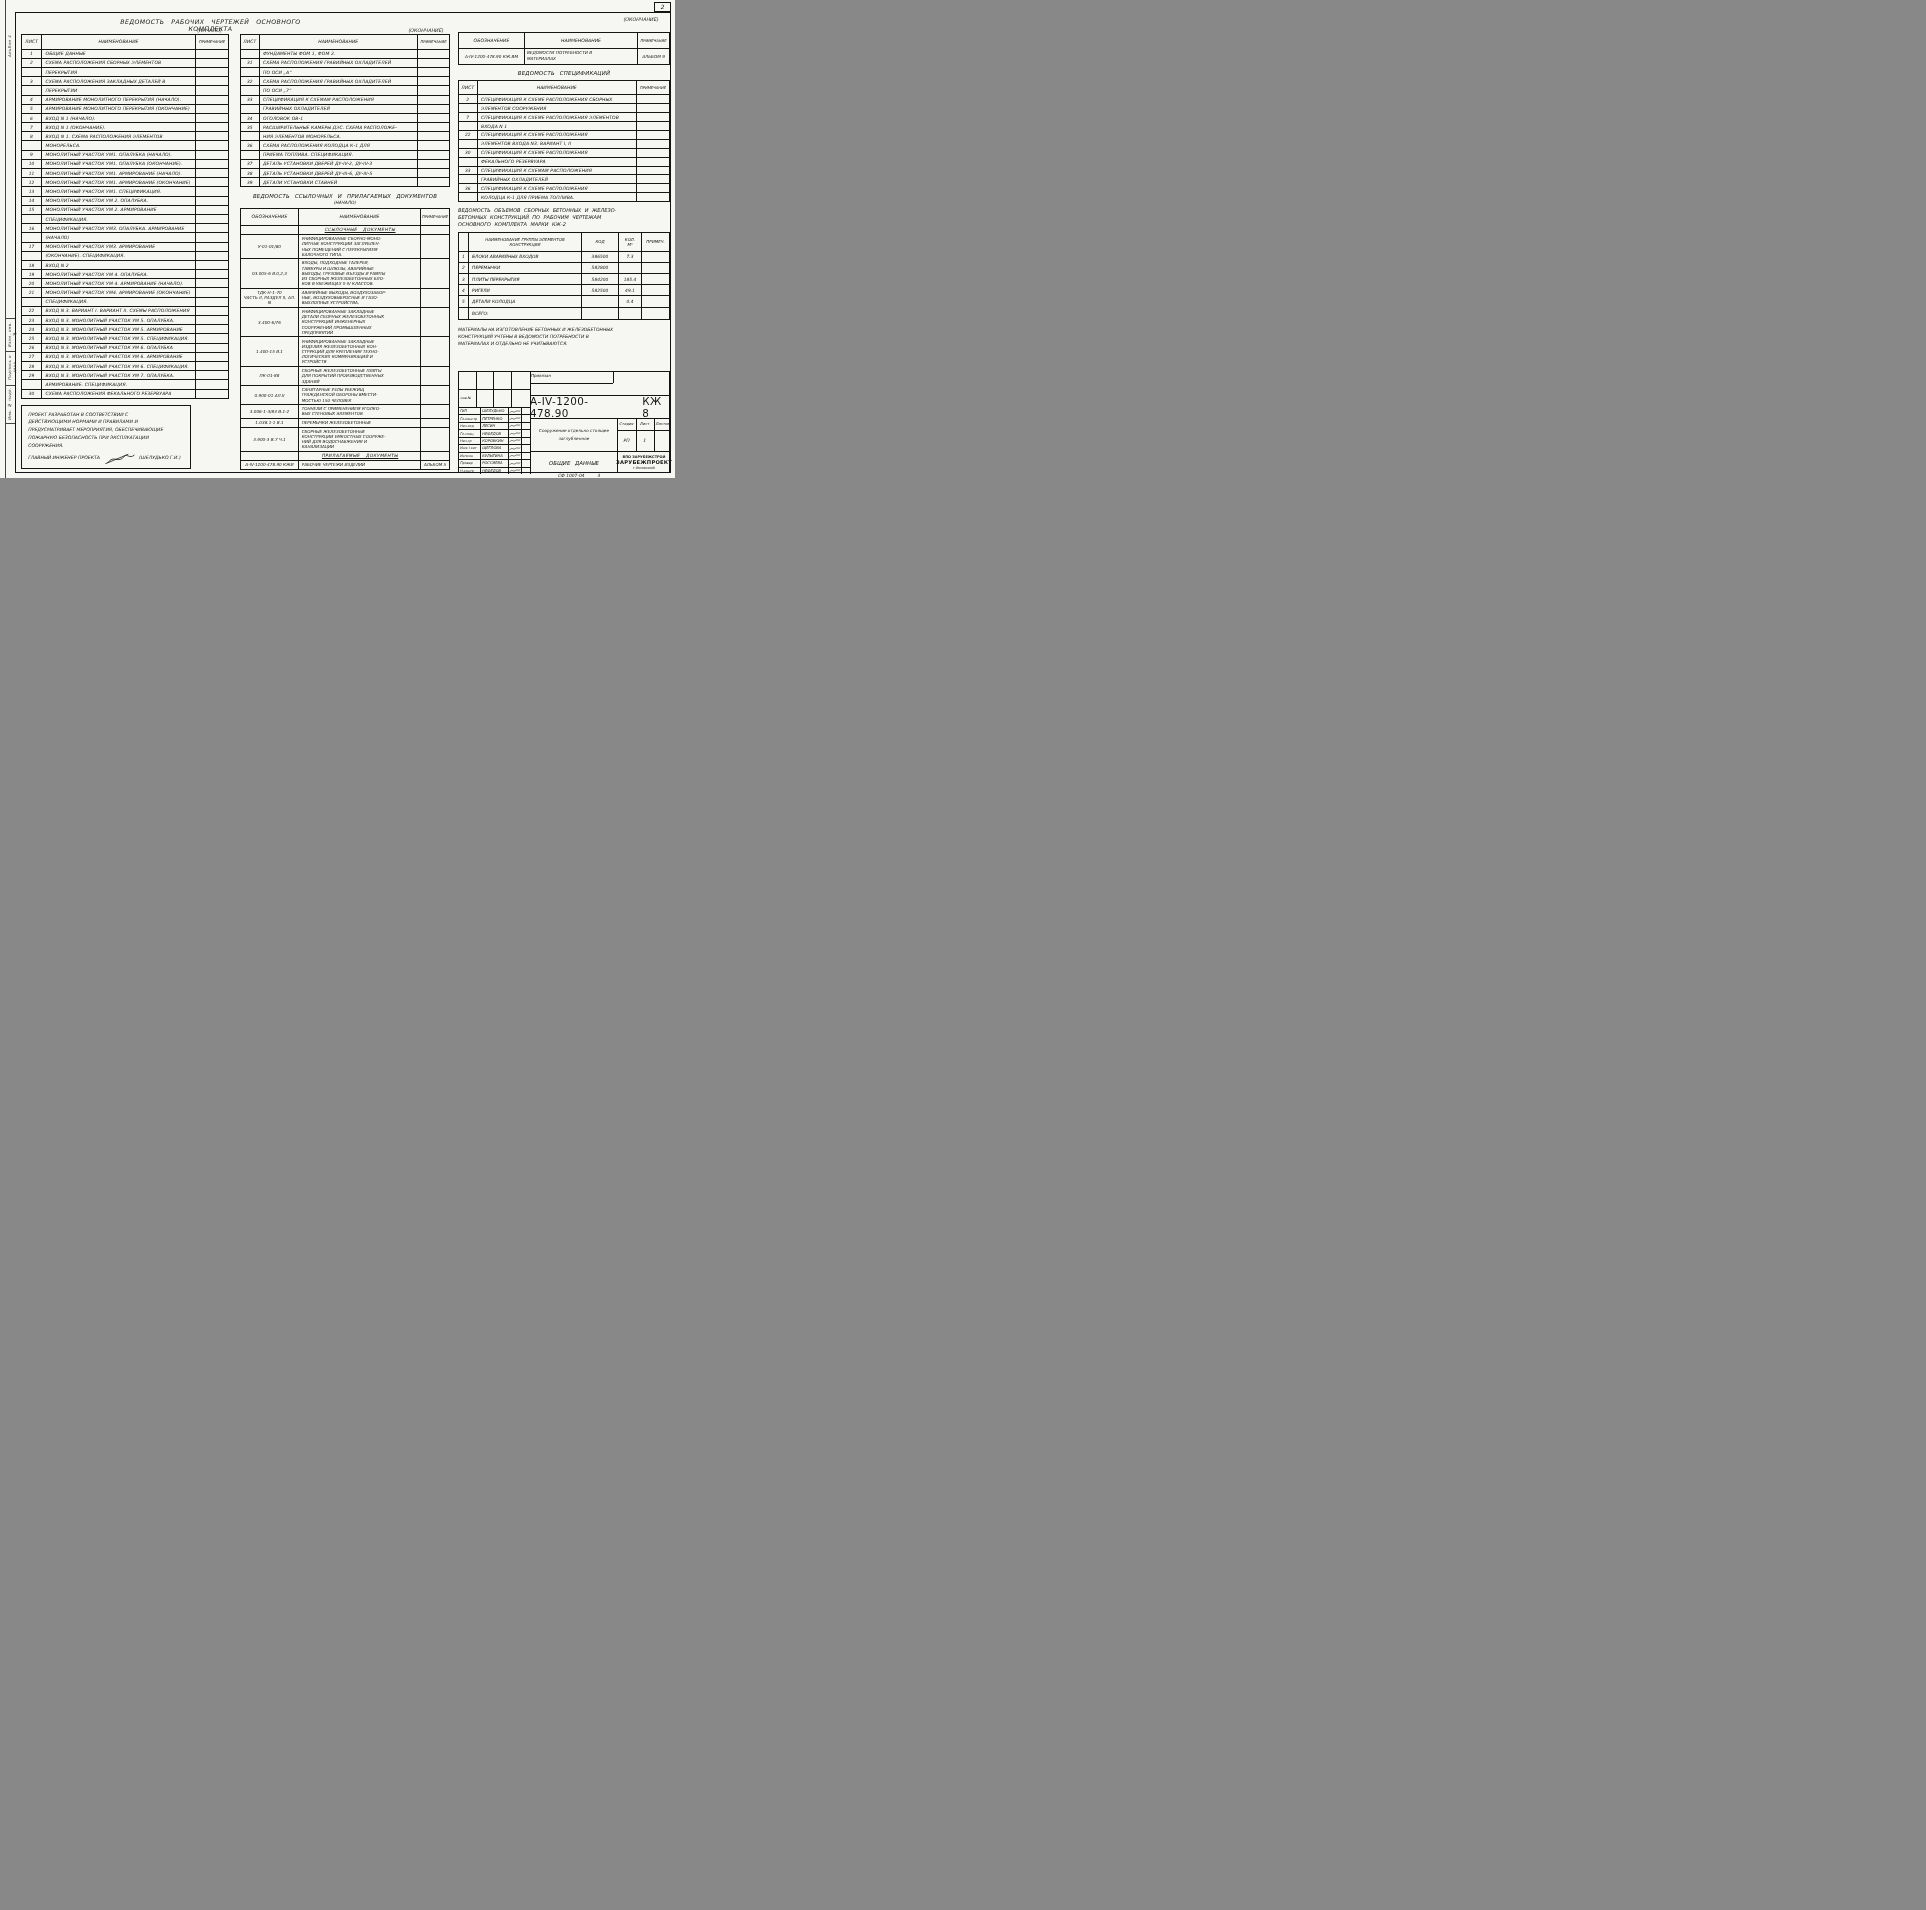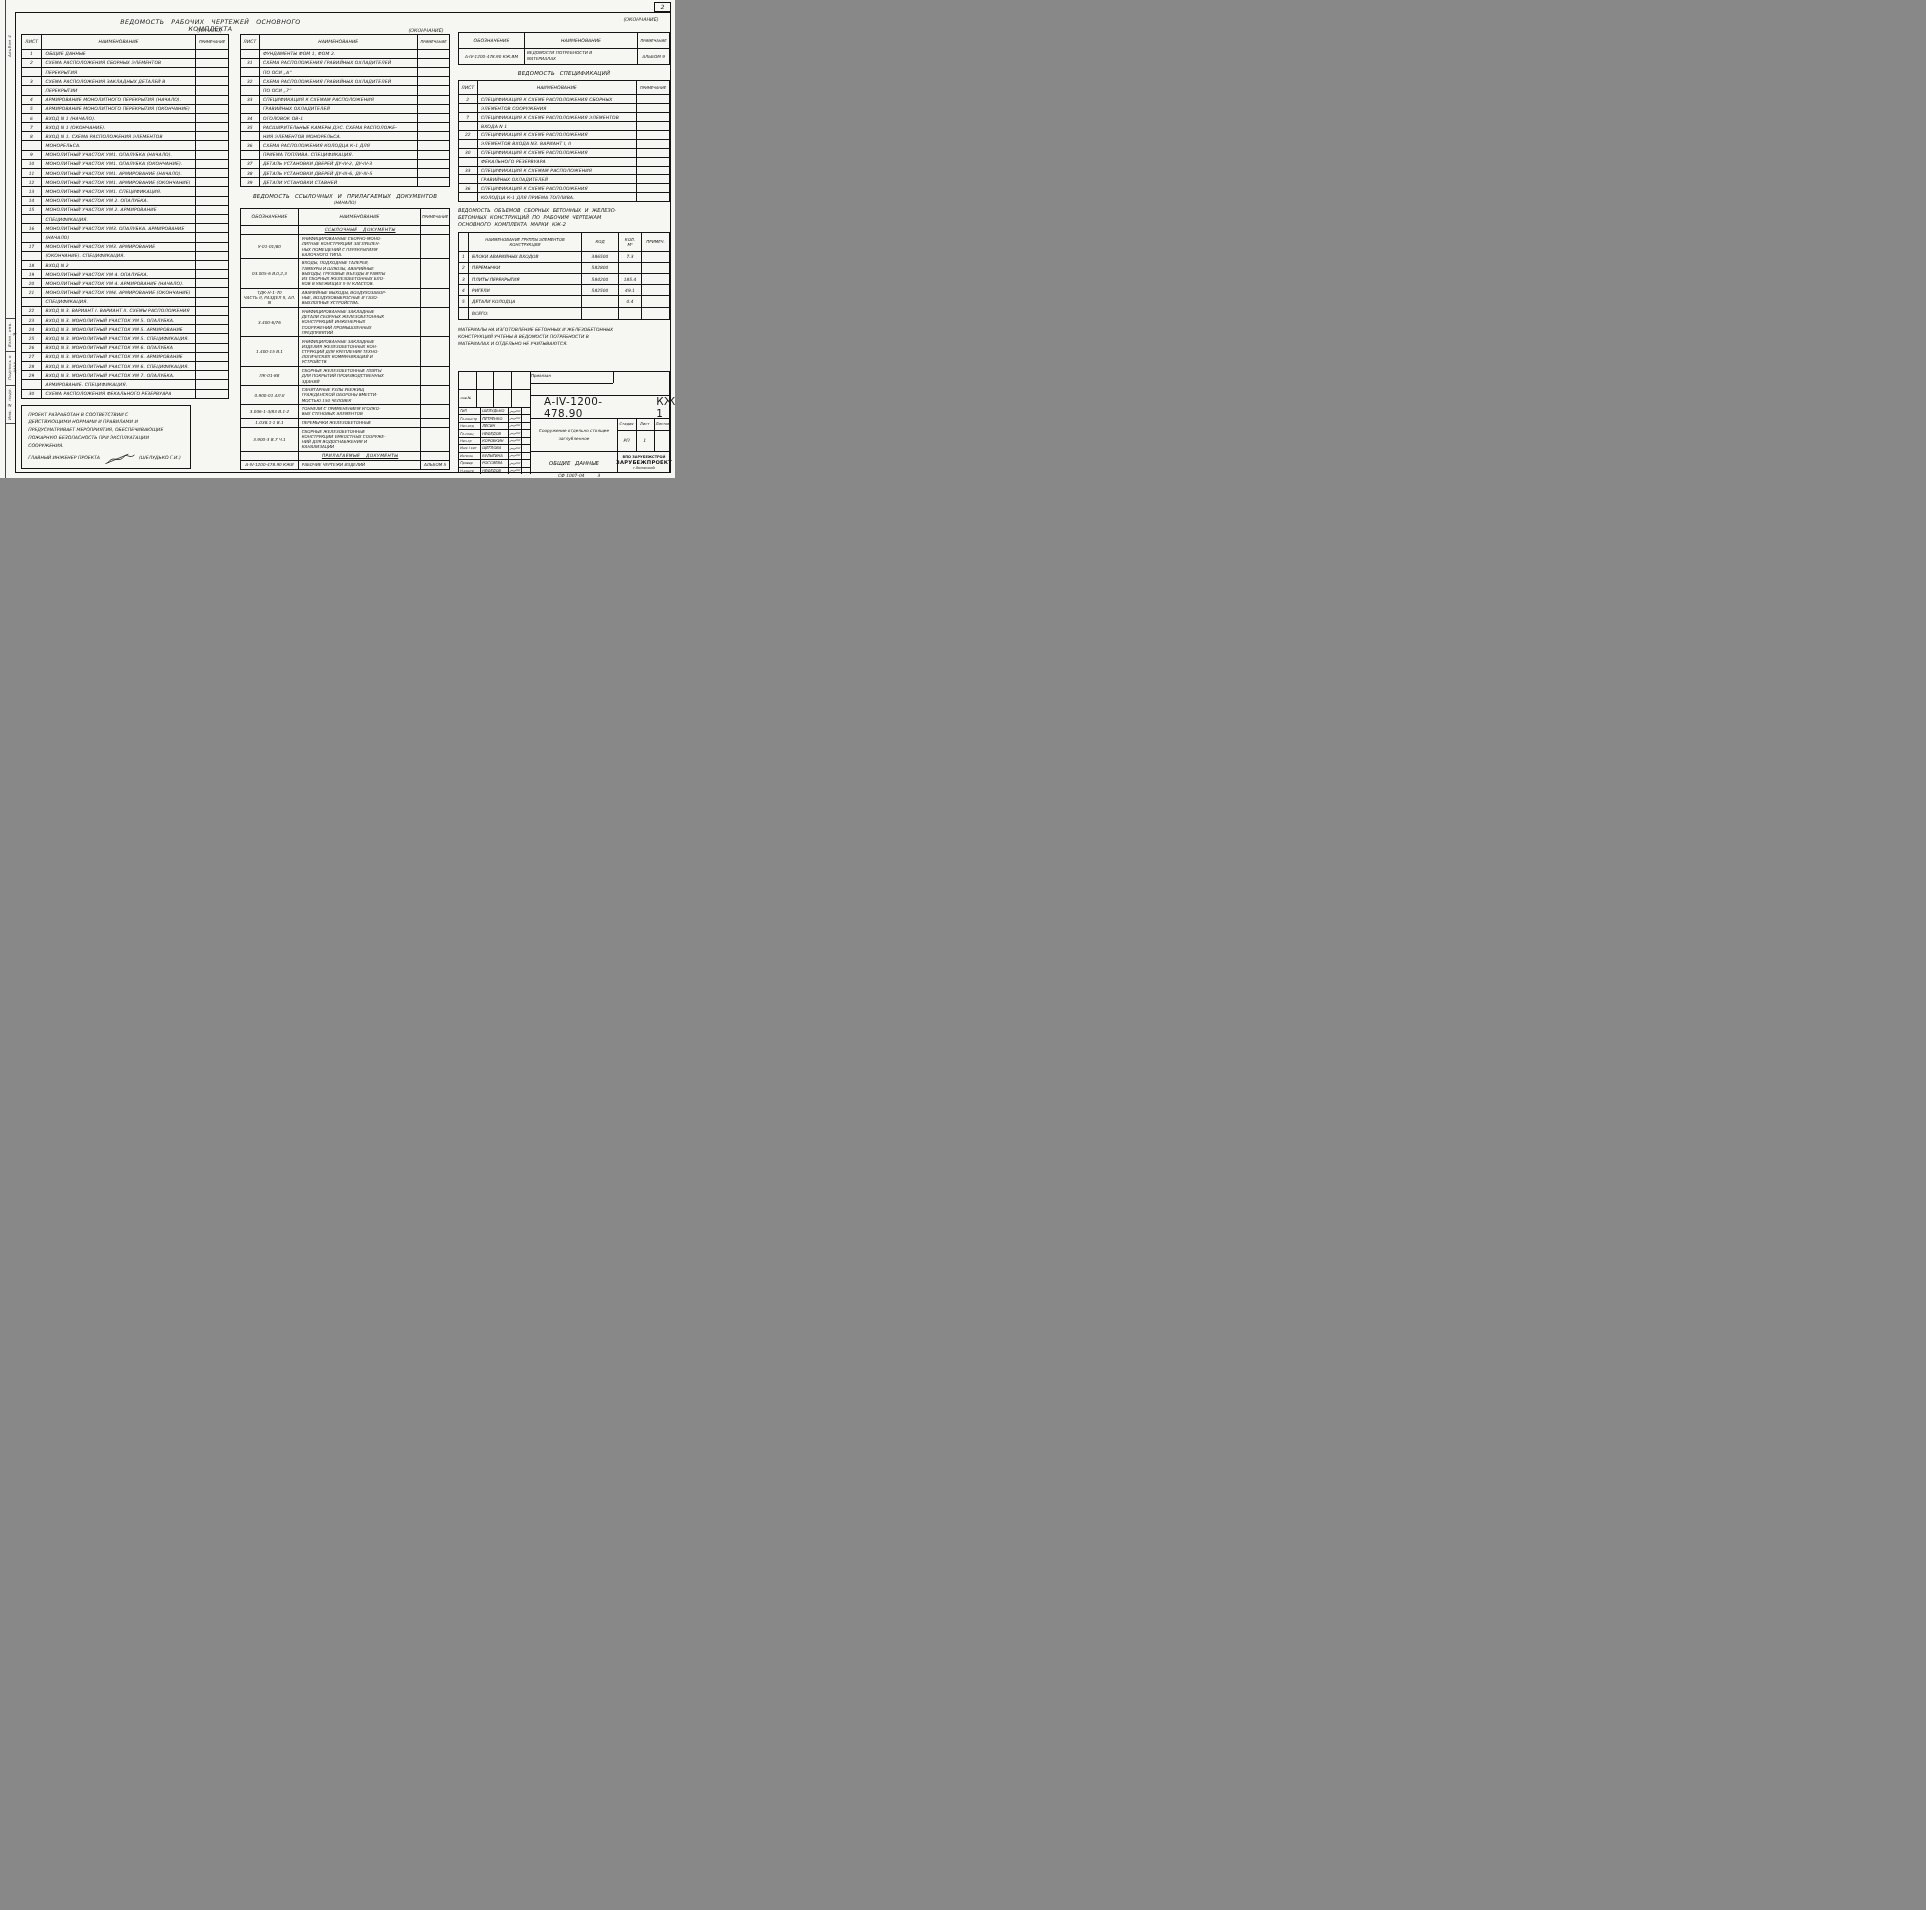--- a/index.html
+++ b/index.html
@@ -104,21 +104,21 @@
   .topgrid div:nth-child(4n){ border-right:none; }
   .topgrid div:nth-child(n+5){ border-bottom:none; }
   .signers{ position:absolute; left:0; top:35px; width:71px; height:67px; display:grid;
     grid-template-rows:repeat(9,1fr); }
   .signer{ display:grid; grid-template-columns:21px 28px 13px 1fr; border-top:0.6px solid #141414; }
   .signer div{ border-left:0.6px solid #141414; display:flex; align-items:center; overflow:hidden; }
   .signer div:first-child{ border-left:none; }
   .signer .role{ font-size:3.3px; padding-left:1.2px; }
   .signer .nm{ font-size:3.7px; padding-left:1.2px; text-transform:uppercase; }
   .privyazan{ left:72px; top:1.2px; width:77px; font-size:4px; }
-  .docnum{ left:85px; top:23px; width:141px; height:23px; display:flex; align-items:flex-start;
+  .docnum{ left:71px; top:23px; width:141px; height:23px; display:flex; align-items:flex-start;
     justify-content:center; gap:19px; font-style:normal; font-size:10.4px; letter-spacing:0.4px; }
   .objcell{ left:72px; top:47px; width:86px; height:31px; display:flex; align-items:center;
     justify-content:center; text-align:center; font-size:4.2px; line-height:1.7; white-space:pre-line; }
   .sheetname{ left:72px; top:80px; width:86px; height:21px; display:flex; align-items:center;
     justify-content:center; font-size:5.4px; text-transform:uppercase; word-spacing:3.1px; }
   .sthead{ font-size:3.7px; display:flex; align-items:center; justify-content:center; }
   .stval{ font-size:4.6px; display:flex; align-items:center; justify-content:center; }
   .orgcell{ left:159px; top:80px; width:52px; height:21px; display:flex; flex-direction:column;
     align-items:center; justify-content:center; font-style:normal; line-height:1.25; }
   .org1{ font-size:3.5px; font-weight:bold; }
@@ -968,21 +968,21 @@
     <div class="sh" style="left:71px; top:46px; width:141px;"></div>
     <div class="sv" style="left:158px; top:46px; height:55px;"></div>
     <div class="sh" style="left:158px; top:58px; width:54px;"></div>
     <div class="sv" style="left:177px; top:46px; height:33px;"></div>
     <div class="sv" style="left:195px; top:46px; height:33px;"></div>
     <div class="sh" style="left:71px; top:79px; width:141px;"></div>
 
     <div class="ab privyazan">Привязан</div>
     <div class="ab docnum">
       <span>А-IV-1200-478.90</span>
-      <span>КЖ 1</span>
+      <span>КЖ 8</span>
     </div>
     <div class="ab objcell">Сооружение отдельно стоящее
 заглубленное</div>
     <div class="ab sheetname">Общие данные</div>
 
     <div class="ab sthead" style="left:158px; top:46px; width:19px; height:11.6px;">Стадия</div>
     <div class="ab sthead" style="left:177px; top:46px; width:17.3px; height:11.6px;">Лист</div>
     <div class="ab sthead" style="left:195px; top:46px; width:17.3px; height:11.6px;">Листов</div>
     <div class="ab stval" style="left:158px; top:58px; width:19px; height:21px;">РП</div>
     <div class="ab stval" style="left:177px; top:58px; width:17.3px; height:21px;">1</div>

